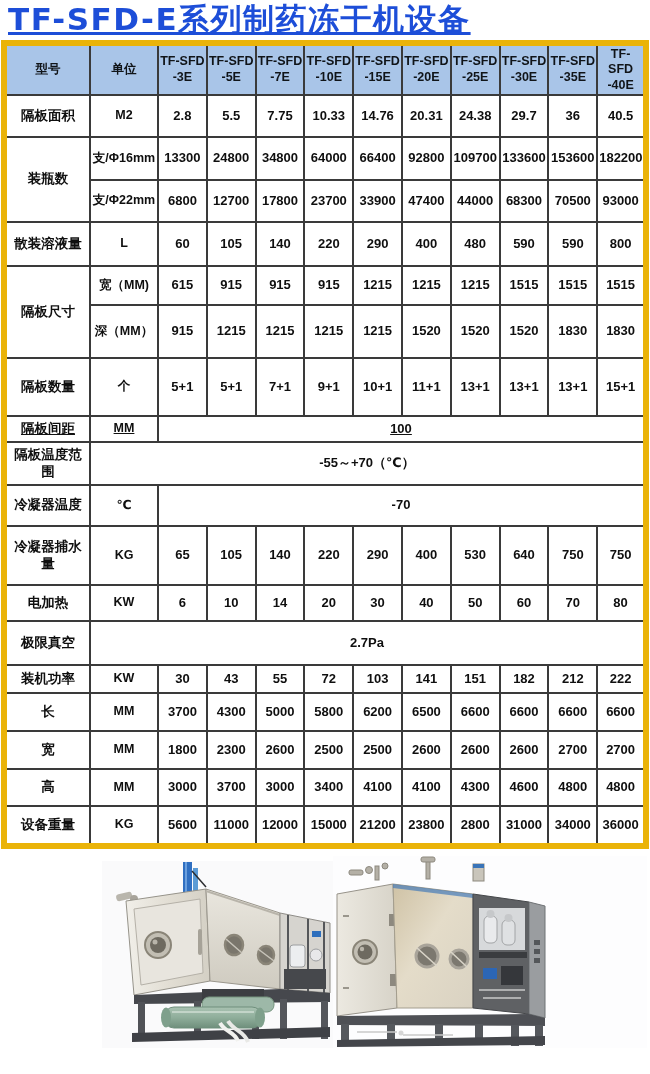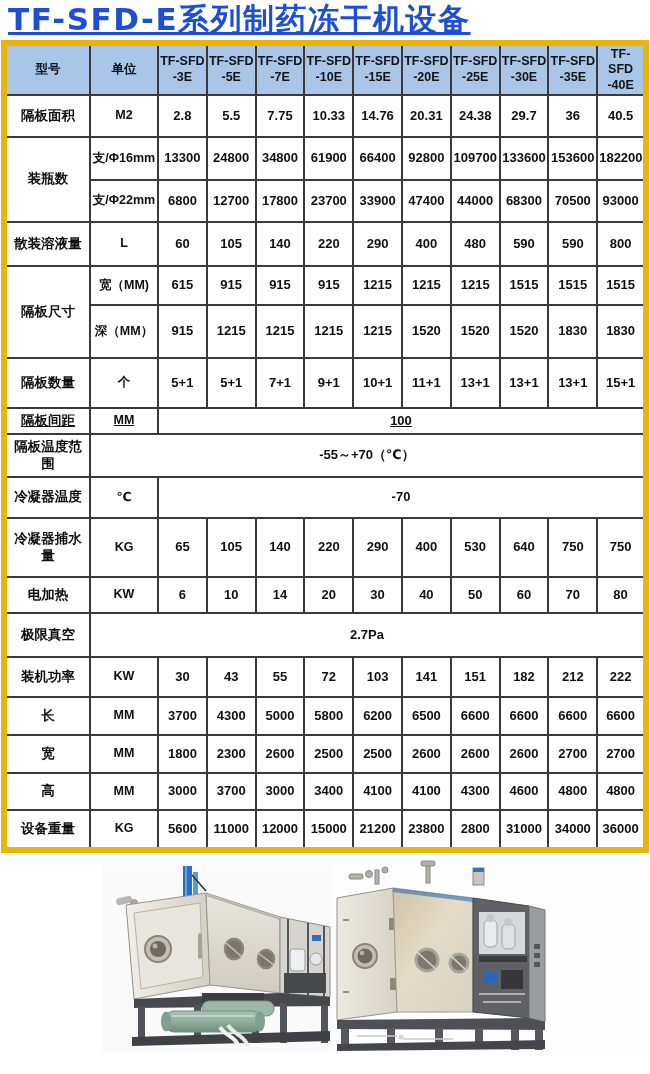--- a/index.html
+++ b/index.html
@@ -93,21 +93,21 @@
         <td class="val">29.7</td>
         <td class="val">36</td>
         <td class="val">40.5</td>
       </tr>
       <tr style="height: 43px;">
         <td class="label" colspan="1" rowspan="2">装瓶数</td>
         <td class="unit">支/Φ16mm</td>
         <td class="val">13300</td>
         <td class="val">24800</td>
         <td class="val">34800</td>
-        <td class="val">61900</td>
+        <td class="val">64000</td>
         <td class="val">66400</td>
         <td class="val">92800</td>
         <td class="val">109700</td>
         <td class="val">133600</td>
         <td class="val">153600</td>
         <td class="val">182200</td>
       </tr>
       <tr style="height: 42px;">
         <td class="unit">支/Φ22mm</td>
         <td class="val">6800</td>
@@ -155,21 +155,21 @@
         <td class="val">1215</td>
         <td class="val">1215</td>
         <td class="val">1215</td>
         <td class="val">1215</td>
         <td class="val">1520</td>
         <td class="val">1520</td>
         <td class="val">1520</td>
         <td class="val">1830</td>
         <td class="val">1830</td>
       </tr>
-      <tr style="height: 50px;">
+      <tr style="height: 58px;">
         <td class="label">隔板数量</td>
         <td class="unit">个</td>
         <td class="val">5+1</td>
         <td class="val">5+1</td>
         <td class="val">7+1</td>
         <td class="val">9+1</td>
         <td class="val">10+1</td>
         <td class="val">11+1</td>
         <td class="val">13+1</td>
         <td class="val">13+1</td>
@@ -215,21 +215,21 @@
         <td class="val">40</td>
         <td class="val">50</td>
         <td class="val">60</td>
         <td class="val">70</td>
         <td class="val">80</td>
       </tr>
       <tr style="height: 44px;">
         <td class="label">极限真空</td>
         <td class="val" colspan="11">2.7Pa</td>
       </tr>
-      <tr style="height: 40px;">
+      <tr style="height: 28px;">
         <td class="label">装机功率</td>
         <td class="unit">KW</td>
         <td class="val">30</td>
         <td class="val">43</td>
         <td class="val">55</td>
         <td class="val">72</td>
         <td class="val">103</td>
         <td class="val">141</td>
         <td class="val">151</td>
         <td class="val">182</td>

